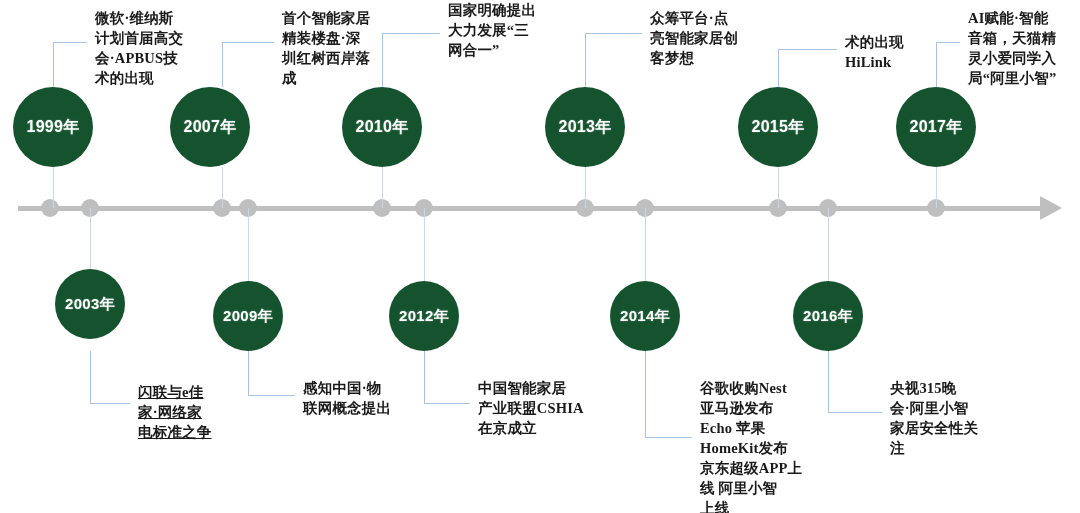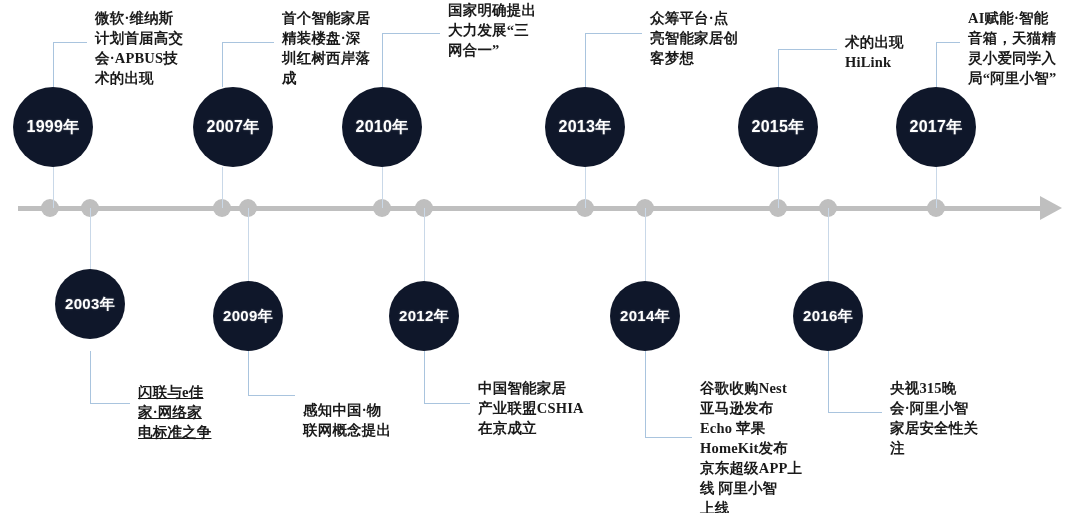--- a/index.html
+++ b/index.html
@@ -45,21 +45,21 @@
     margin-left: -9px;
     margin-top: -9px;
     border-radius: 50%;
     background: #bfbfbf;
   }
 
   
   .node {
     position: absolute;
     border-radius: 50%;
-    background: #0f172a;
+    background: #14532d;
     color: #ffffff;
     display: flex;
     align-items: center;
     justify-content: center;
     font-family: "Liberation Sans", "DejaVu Sans", sans-serif;
     font-weight: bold;
     letter-spacing: 0.3px;
     text-shadow: 0 0 2px rgba(255,255,255,0.35);
     box-sizing: border-box;
   }
@@ -134,30 +134,30 @@
       <div class="conn-v" style="left: 53px; top: 42px; height: 45px;"></div>
       <div class="conn-h" style="left: 53px; top: 42px; width: 34px;"></div>
       <div class="stem" style="left: 90px; top: 208px; height: 73px;"></div>
       <div class="node bottom" style="left: 55px; top: 269px;">2003年</div>
       <div class="caption" style="left: 138px; top: 382px; text-decoration: underline;">闪联与e佳
 家·网络家
 电标准之争</div>
       <div class="conn-v" style="left: 90px; top: 351px; height: 52px;"></div>
       <div class="conn-h" style="left: 90px; top: 403px; width: 40px;"></div>
       <div class="stem" style="left: 222px; top: 167px; height: 41px;"></div>
-      <div class="node top" style="left: 193px; top: 87px; text-align: center;">2007年</div>
+      <div class="node top" style="left: 170px; top: 87px; text-align: center;">2007年</div>
       <div class="caption" style="left: 282px; top: 8px;">首个智能家居
 精装楼盘·深
 圳红树西岸落
 成</div>
       <div class="conn-v" style="left: 222px; top: 42px; height: 45px;"></div>
       <div class="conn-h" style="left: 222px; top: 42px; width: 52px;"></div>
       <div class="stem" style="left: 248px; top: 208px; height: 73px;"></div>
       <div class="node bottom" style="left: 213px; top: 281px;">2009年</div>
-      <div class="caption" style="left: 303px; top: 400px;">感知中国·物
+      <div class="caption" style="left: 303px; top: 378px;">感知中国·物
 联网概念提出</div>
       <div class="conn-v" style="left: 248px; top: 351px; height: 44px;"></div>
       <div class="conn-h" style="left: 248px; top: 395px; width: 47px;"></div>
       <div class="stem" style="left: 382px; top: 167px; height: 41px;"></div>
       <div class="node top" style="left: 342px; top: 87px;">2010年</div>
       <div class="caption" style="left: 448px; top: 0;">国家明确提出
 大力发展“三
 网合一”</div>
       <div class="conn-v" style="left: 382px; top: 33px; height: 54px;"></div>
       <div class="conn-h" style="left: 382px; top: 33px; width: 58px;"></div>

